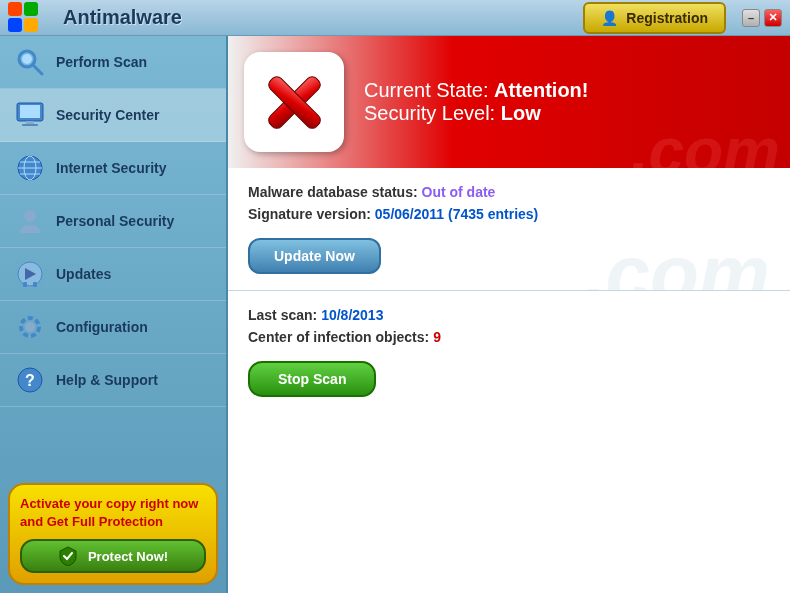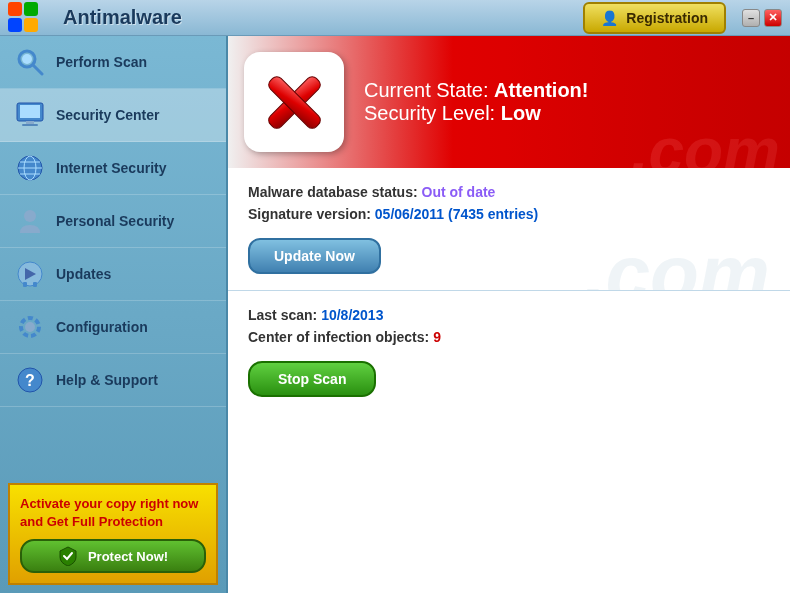--- a/index.html
+++ b/index.html
@@ -110,21 +110,21 @@
       align-items: center;
       justify-content: center;
       flex-shrink: 0;
     }
 
     
     .sidebar-promo {
       margin: 8px;
       background: linear-gradient(to bottom, #f8e000, #e0a000);
       border: 2px solid #c08000;
-      border-radius: 0;
+      border-radius: 16px;
       padding: 10px;
       margin-top: auto;
       margin-bottom: 8px;
     }
     .sidebar-promo-text {
       font-size: 13px;
       font-weight: bold;
       color: #3a2a00;
       text-align: left;
       line-height: 1.4;

